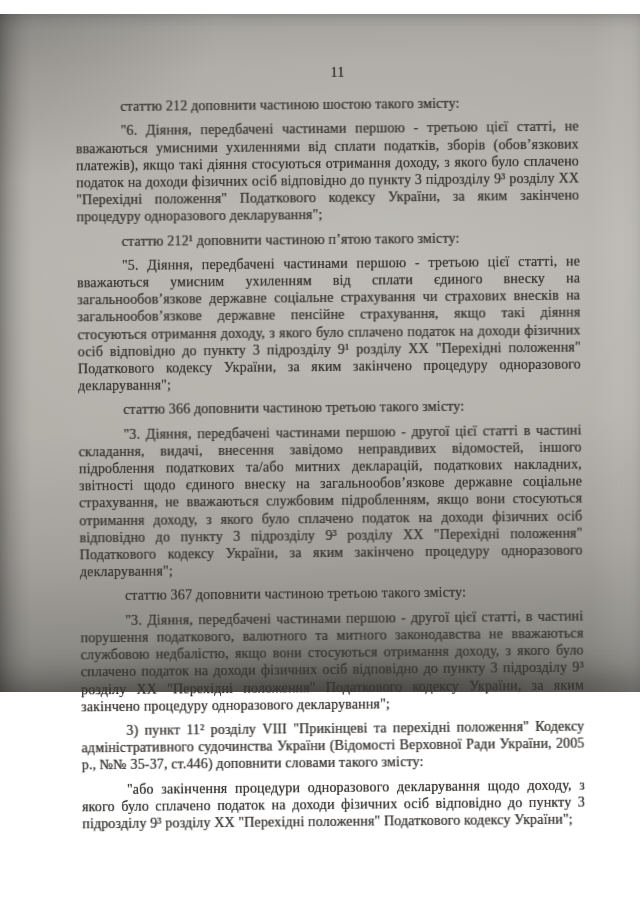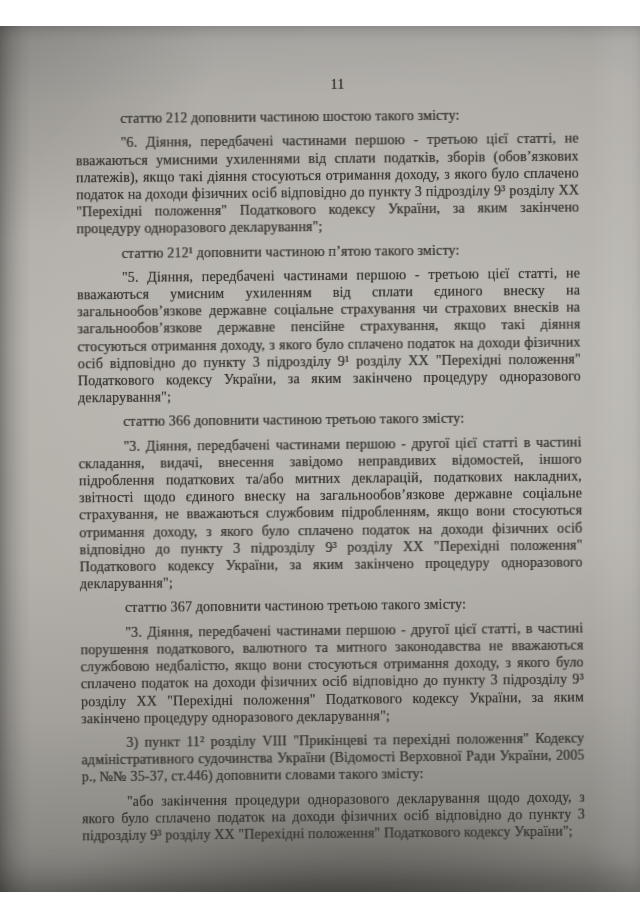--- a/index.html
+++ b/index.html
@@ -14,24 +14,24 @@
   }
   .stage {
     position: relative;
     width: 640px;
     height: 906px;
     background: #ffffff;
   }
   
   .photo {
     position: absolute;
-    top: 26px;
+    top: 14px;
     left: 0;
     width: 640px;
-    height: 866px;
+    height: 678px;
     background:
       radial-gradient(70% 22% at 55% 104%, rgba(18, 18, 14, 0.38) 0%, rgba(18,18,14,0) 70%),
       radial-gradient(55% 40% at 0% 0%, rgba(35, 35, 33, 0.20) 0%, rgba(35,35,33,0) 62%),
       radial-gradient(110% 75% at 58% 36%, rgba(255, 255, 255, 0.10) 0%, rgba(255,255,255,0) 58%),
       linear-gradient(90deg, rgba(0,0,0,0.10) 0%, rgba(0,0,0,0) 5%, rgba(0,0,0,0) 92%, rgba(255,255,255,0.10) 99%),
       linear-gradient(178deg, #a2a09c 0%, #afaca7 9%, #b7b4ae 36%, #b4b1ab 60%, #a4a19c 78%, #8d8b86 91%, #7e7c77 98%, #84827d 100%);
     box-shadow:
       inset 16px 0 24px -14px rgba(0, 0, 0, 0.30),
       inset 0 10px 18px -12px rgba(0, 0, 0, 0.25),
       inset 0 -26px 34px -16px rgba(0, 0, 0, 0.30);

